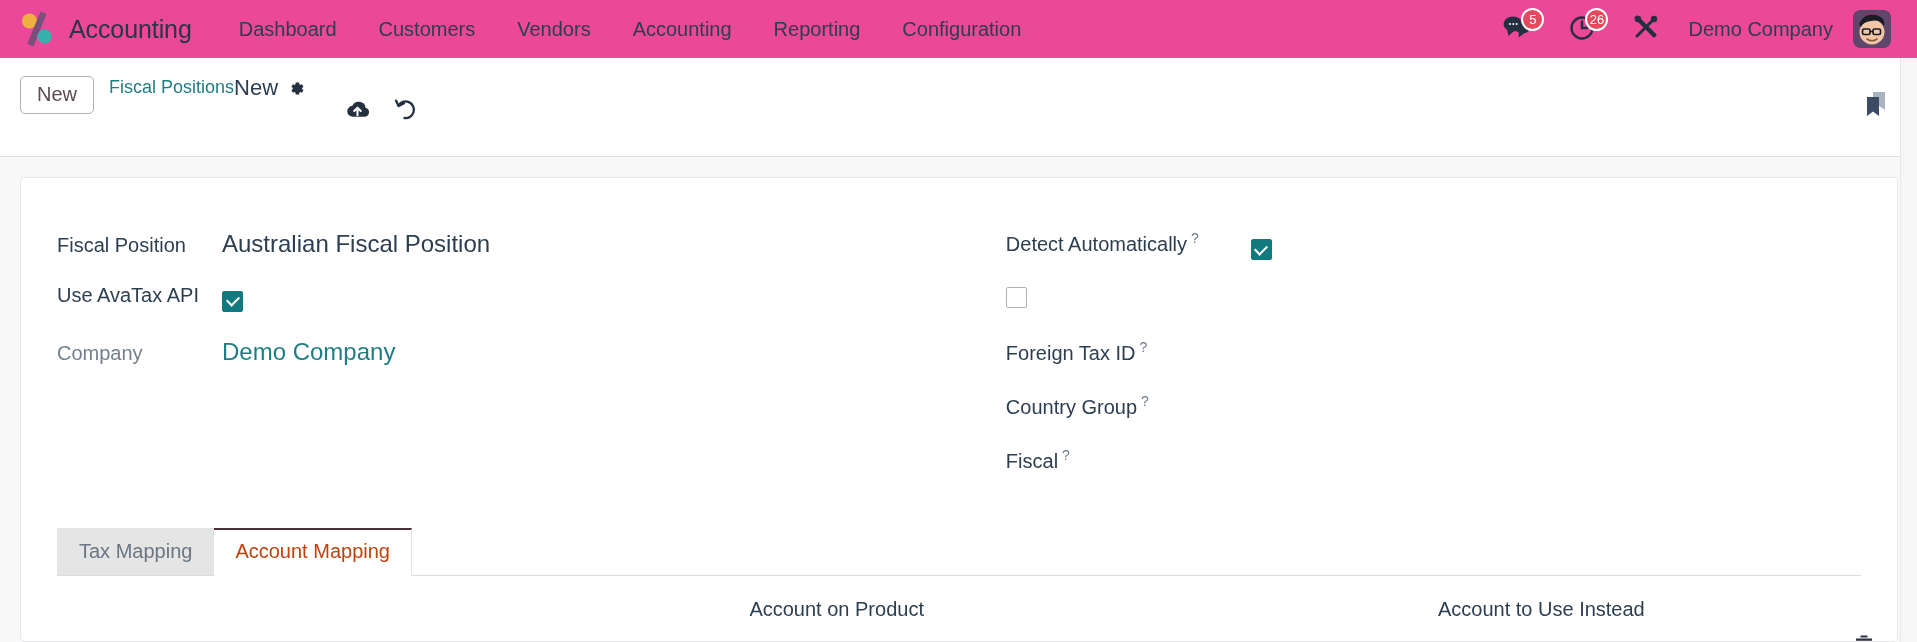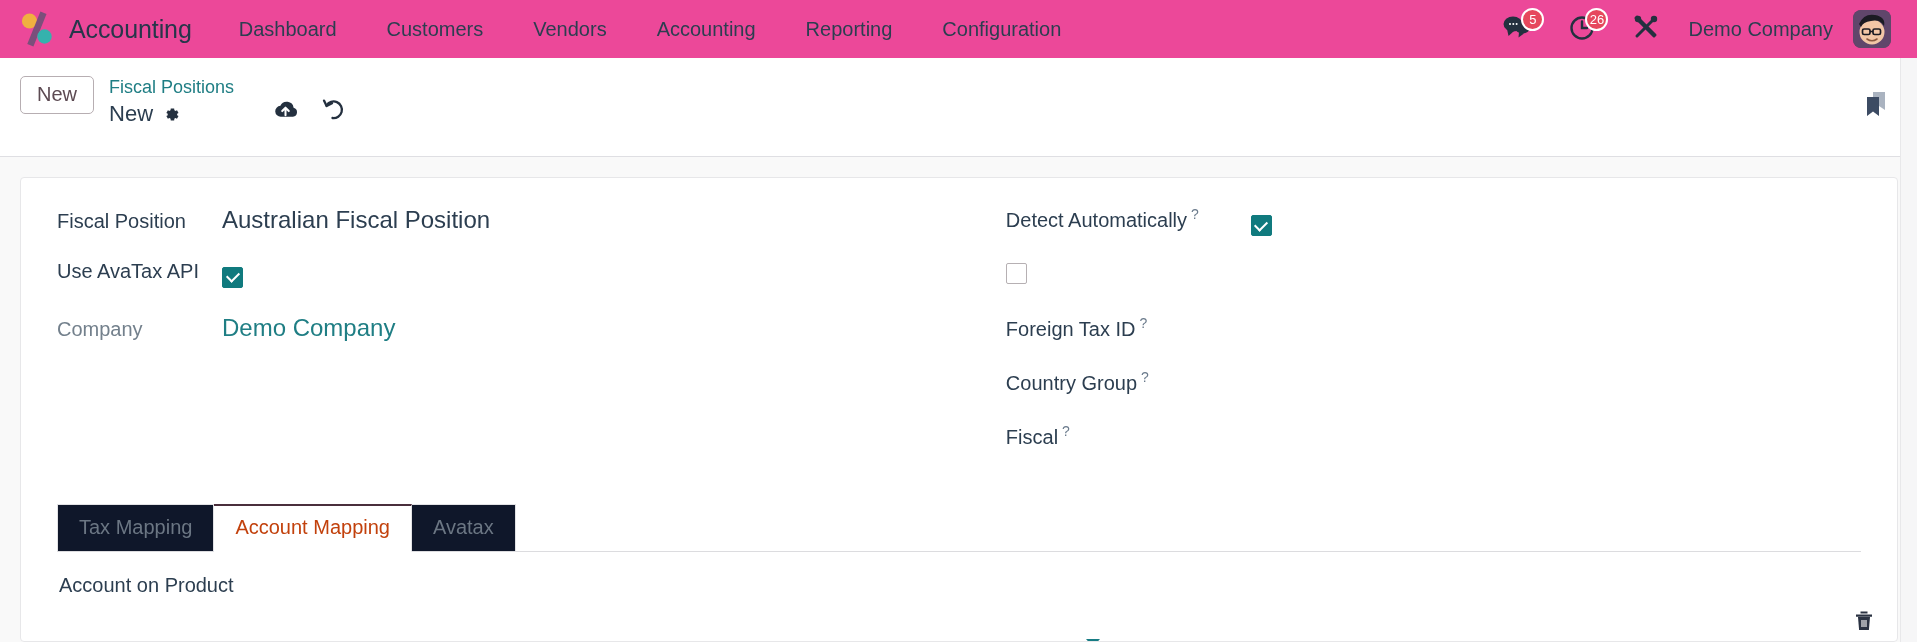--- a/index.html
+++ b/index.html
@@ -29,21 +29,21 @@
   }
   .brand-logo { width: 38px; height: 38px; position: relative; flex: none; }
   .brand-name {
     font-size: 25px;
     color: #27364a;
     letter-spacing: -.1px;
   }
   .menu {
     display: flex;
     align-items: center;
-    gap: 16px;
+    gap: 8px;
   }
   .menu-item {
     font-size: 20px;
     color: #2c3e50;
     padding: 6px 17px;
     cursor: pointer;
     white-space: nowrap;
     border-radius: 3px;
   }
 
@@ -109,21 +109,21 @@
     color: #5c4a52;
     background: #fff;
     border: 1px solid #b7aeb2;
     border-radius: 5px;
     padding: 6px 16px 8px;
     cursor: pointer;
     line-height: 1.1;
     margin-right: 15px;
     margin-top: 4px;
   }
-  .bc-block { display: flex; flex-direction: column; padding-top: 2px; }
+  .bc-block { display: flex; flex-direction: row; padding-top: 2px; }
   .bc-parent {
     font-size: 18px;
     color: #1f7e84;
     cursor: pointer;
     line-height: 1.45;
   }
   .bc-current-row {
     display: flex;
     align-items: center;
     gap: 9px;
@@ -163,20 +163,21 @@
     border-radius: 4px;
     height: 100%;
     padding: 28px 36px 0 36px;
     position: relative;
     overflow: hidden;
   }
 
   .form-grid {
     display: flex;
     gap: 12px;
+    margin-top: 24px;
   }
   .col { width: 50%; }
   .col-right { padding-left: 41px; }
 
   .field-row {
     display: flex;
     align-items: baseline;
     min-height: 54px;
   }
   .fld-label {
@@ -232,41 +233,42 @@
     display: flex;
     align-items: flex-end;
     border-bottom: 1px solid #dcdcdf;
     padding-left: 0;
   }
   .tab {
     font-size: 20px;
     padding: 11px 21px 12px;
     cursor: pointer;
     color: #6b7683;
-    background: #0f172a;
+    background: #e5e5e5;
     border: 1px solid #e2e2e5;
     border-bottom: 1px solid #dcdcdf;
     margin-bottom: -1px;
     white-space: nowrap;
   }
   .tab + .tab { border-left: none; }
   .tab.active {
     color: #c2410c;
     border-top: 2px solid #4a2f3c;
     border-bottom-color: #fff;
     background: #fff;
     padding-top: 10px;
   }
 
   
   .list-head {
     display: flex;
     padding: 22px 0 0 2px;
     font-size: 20px;
     color: #2c3e50;
+    text-align: right;
   }
   .th-1 { width: 48%; }
   .th-2 { width: 40%; }
   .list-row {
     display: flex;
     align-items: center;
     height: 44px;
     position: relative;
     margin-top: 4px;
   }
@@ -477,25 +479,25 @@
           <span class="fld-value empty"></span>
         </div>
 
       </div>
     </div>
 
     <div class="notebook">
       <div class="tabs">
         <span class="tab">Tax Mapping</span>
         <span class="tab active">Account Mapping</span>
-        <span class="tab">Avatax</span>
       </div>
 
       <div class="list-head">
         <span class="th-1">Account on Product</span>
+        <span class="th-2">Account to Use Instead</span>
       </div>
 
       <div class="list-row">
         <span class="cell-1"></span>
         <span class="cell-2">
           <span class="caret"></span>
         </span>
         <span class="row-trash">
           <svg width="22" height="23" viewBox="0 0 22 23">
             <path d="M7.5 2.5h7v2h-7z" fill="#2a3242"></path>

